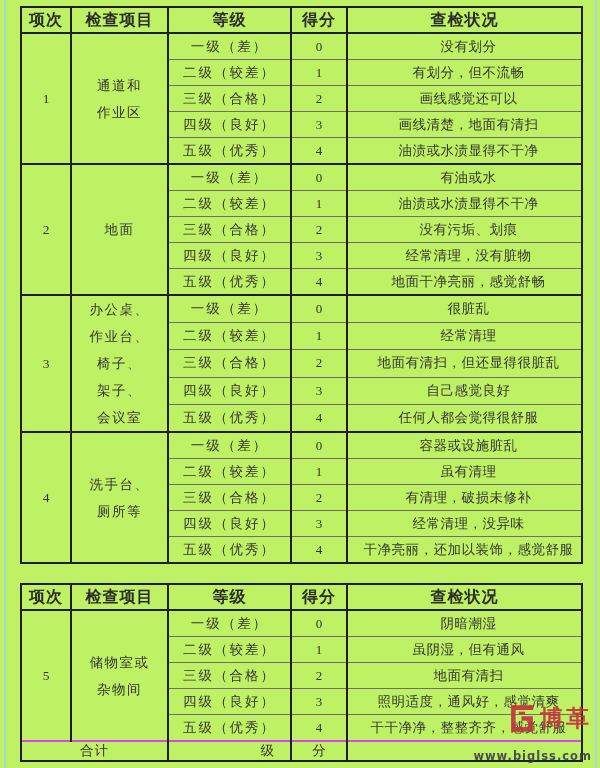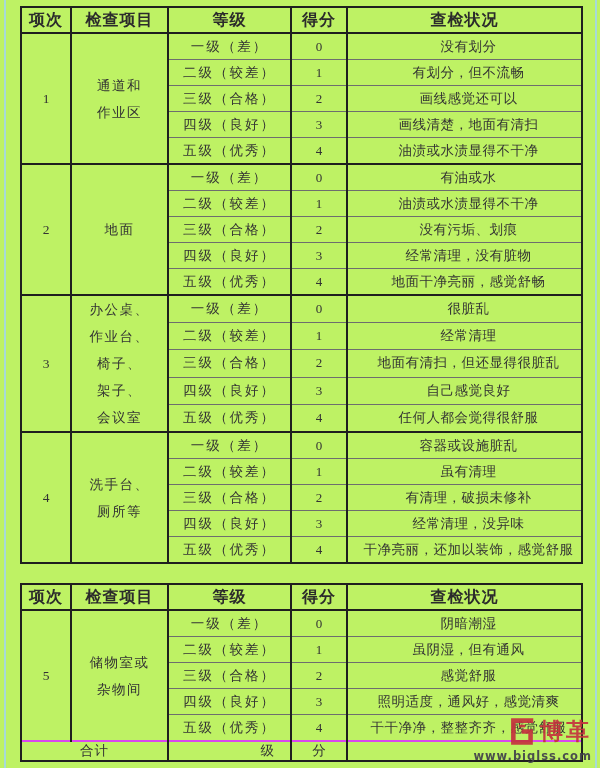--- a/index.html
+++ b/index.html
@@ -81,21 +81,21 @@
     color:#c5323e;
     letter-spacing:3px;
     margin-left:4px;
     font-family:"Liberation Serif","DejaVu Serif",serif;
   }
   .wm-site{
     font-size:11.5px;font-weight:bold;
     color:#41414b;
     letter-spacing:1px;
     font-family:"DejaVu Sans","Liberation Sans",sans-serif;
-    margin-top:2px;
+    margin-top:15px;
   }
 </style>
 </head>
 <body>
 
 <div class="page">
   <div class="edge left"></div>
   <div class="edge right"></div>
 
   <table class="insp" id="t1">
@@ -260,21 +260,21 @@
           <td class="col-status">阴暗潮湿</td>
         </tr>
         <tr>
           <td class="col-grade">二级（较差）</td>
           <td class="col-score">1</td>
           <td class="col-status">虽阴湿，但有通风</td>
         </tr>
         <tr>
           <td class="col-grade">三级（合格）</td>
           <td class="col-score">2</td>
-          <td class="col-status">感觉舒服</td>
+          <td class="col-status">地面有清扫</td>
         </tr>
         <tr>
           <td class="col-grade">四级（良好）</td>
           <td class="col-score">3</td>
           <td class="col-status">照明适度，通风好，感觉清爽</td>
         </tr>
         <tr>
           <td class="col-grade">五级（优秀）</td>
           <td class="col-score">4</td>
           <td class="col-status">干干净净，整整齐齐，感觉舒服</td>

